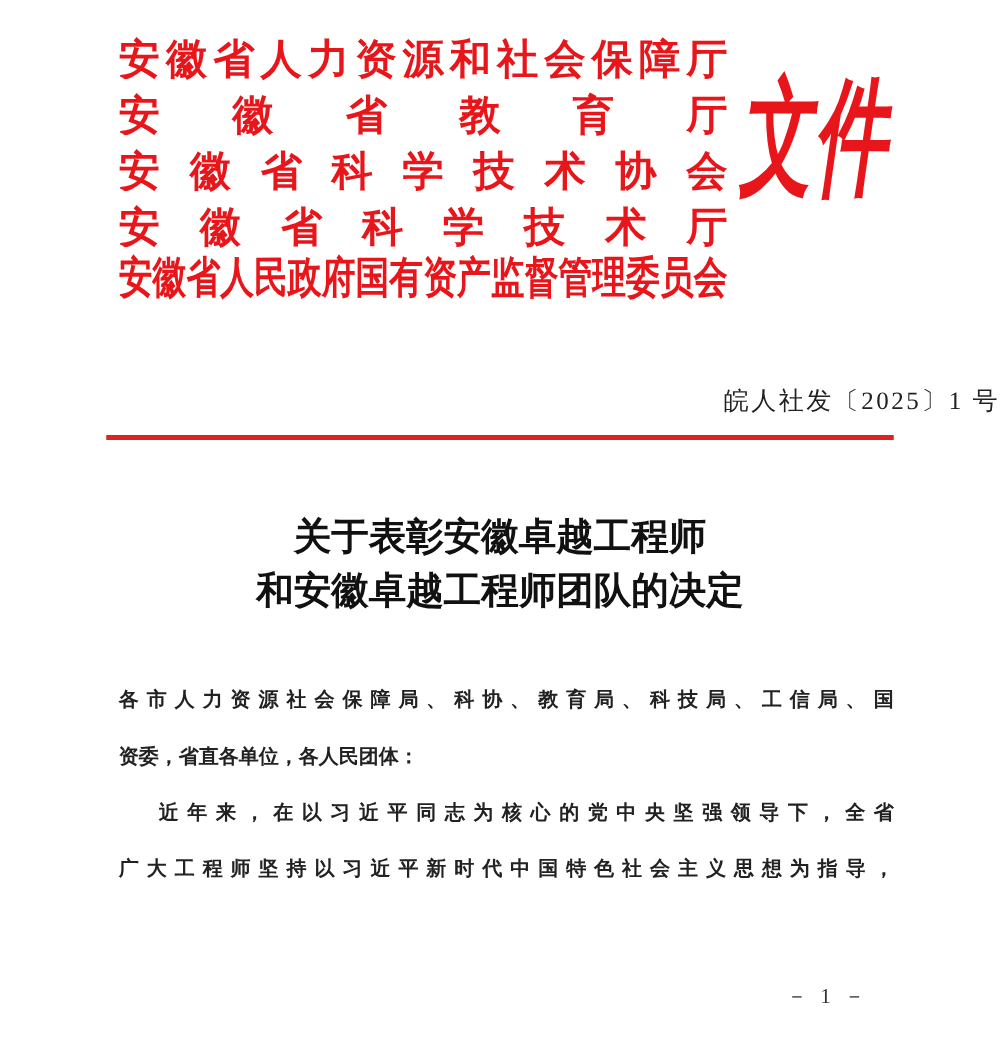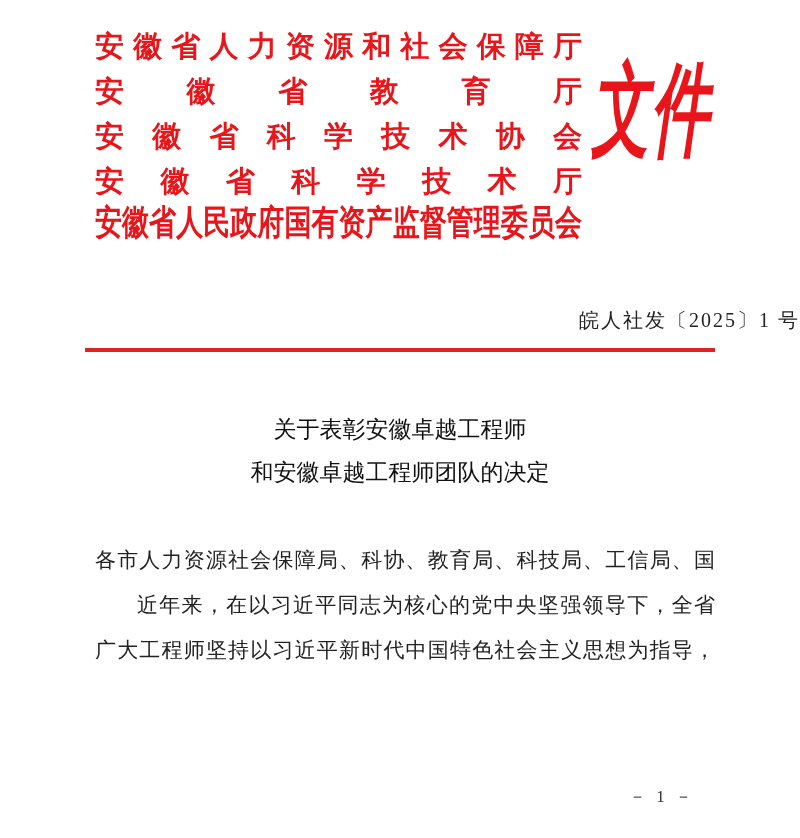--- a/index.html
+++ b/index.html
@@ -25,21 +25,21 @@
     width: 100%;
   }
   .orgs {
     margin-left: 95px;
     width: 487px;
   }
   .org-line {
     color: #e8161a;
     font-family: "Liberation Sans", "DejaVu Sans", sans-serif;
     font-weight: bold;
-    font-size: 29px;
+    font-size: 33px;
     line-height: 45px;
     height: 45px;
     white-space: nowrap;
     text-align: justify;
     text-align-last: justify;
     letter-spacing: 0;
   }
   .org-line.condensed {
     font-size: 27px;
     transform: scaleY(1.28);
@@ -75,31 +75,32 @@
     margin: 14px auto 0 85px;
     width: 630px;
     height: 4px;
     background: #dd2420;
   }
 
   
   .doc-title {
     margin-top: 56px;
     text-align: center;
-    font-weight: normal;
-    font-size: 23px;
+    font-weight: bold;
+    font-size: 30px;
     line-height: 43px;
     color: #111;
   }
 
   
   .body-text {
     margin: 44px 90px 0 95px;
     width: 620px;
-    font-size: 21px;
+    font-size: 16px;
+    font-weight: bold;
   }
   .body-line {
     line-height: 45px;
     height: 45px;
     white-space: nowrap;
     text-align: justify;
     text-align-last: justify;
     color: #222;
   }
   .body-line.short {
@@ -139,19 +140,20 @@
 
   <div class="red-rule"></div>
 
   <h1 class="doc-title">
     <div>关于表彰安徽卓越工程师</div>
     <div>和安徽卓越工程师团队的决定</div>
   </h1>
 
   <main class="body-text">
     <div class="body-line">各市人力资源社会保障局、科协、教育局、科技局、工信局、国</div>
+    <div class="body-line short">资委，省直各单位，各人民团体：</div>
     <div class="body-line indent">近年来，在以习近平同志为核心的党中央坚强领导下，全省</div>
     <div class="body-line">广大工程师坚持以习近平新时代中国特色社会主义思想为指导，</div>
   </main>
 
   <div class="page-number">－ 1 －</div>
 
 </div>
 
 </body></html>

